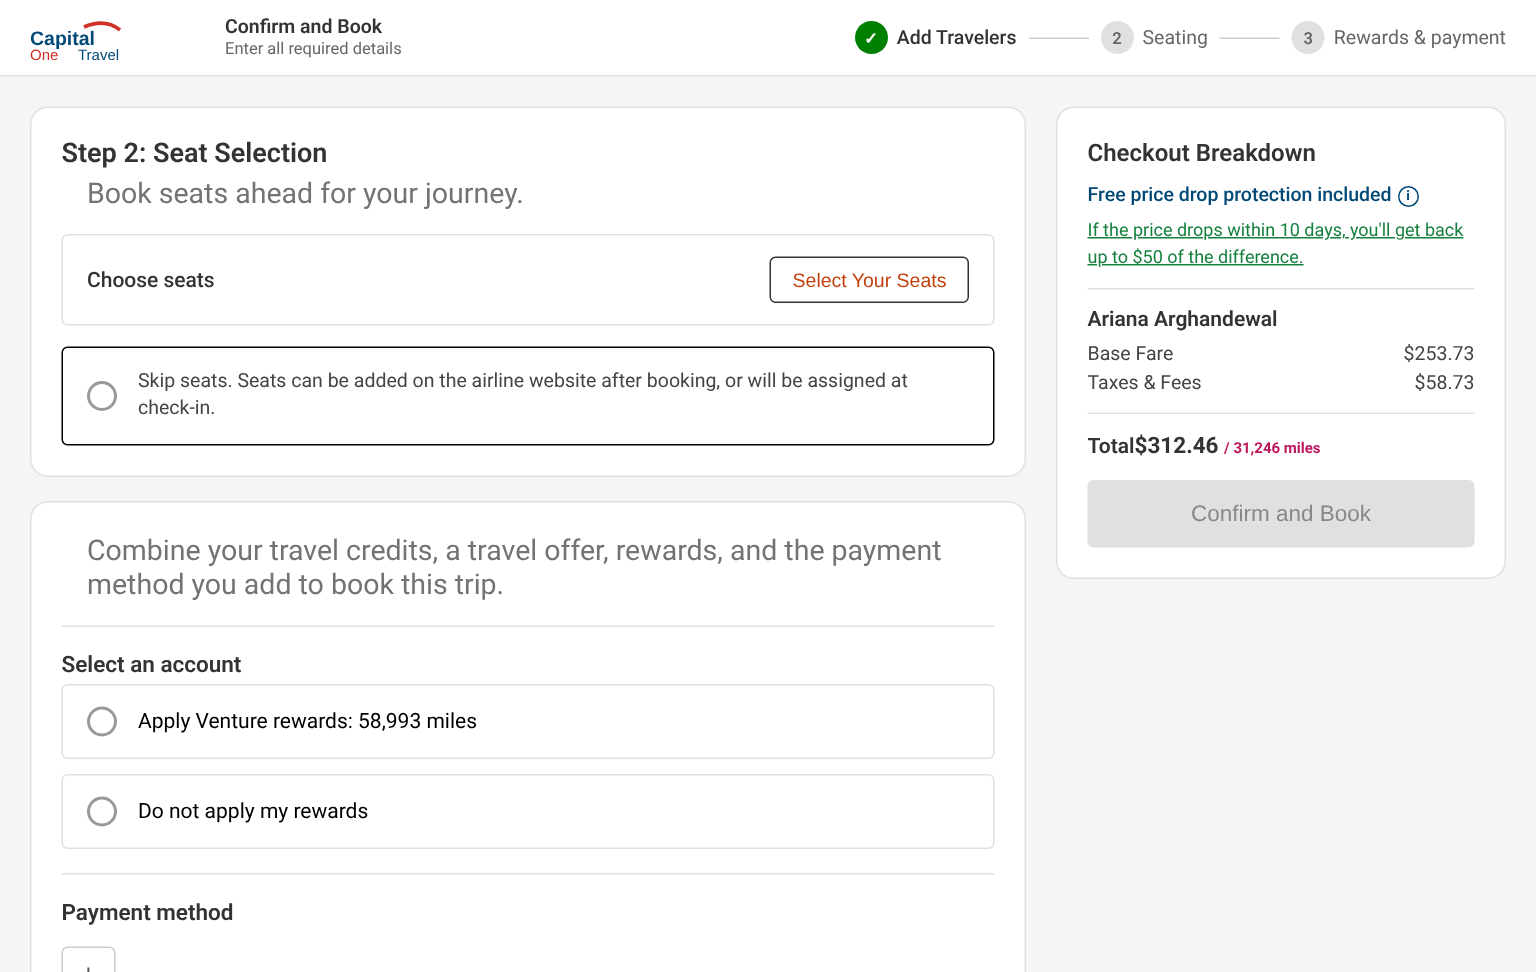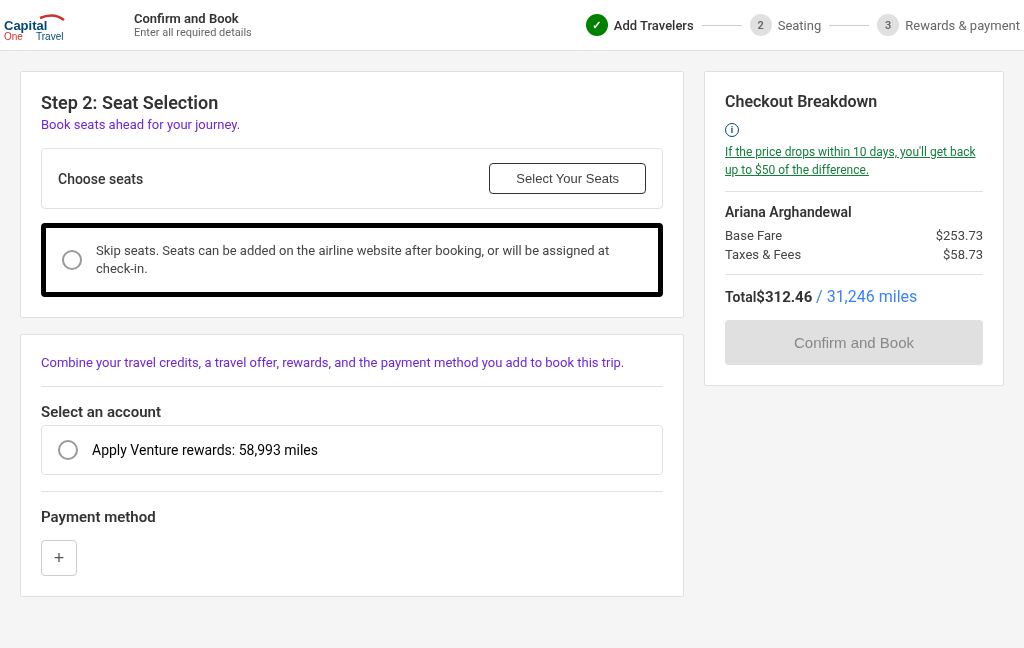--- a/index.html
+++ b/index.html
@@ -1,49 +1,49 @@
 <!DOCTYPE html>
 <html><head>
   <meta charset="utf-8">
   <style>
     * { box-sizing: border-box; margin: 0; padding: 0; }
     body { font-family: -apple-system, BlinkMacSystemFont, 'Segoe UI', Roboto, sans-serif; background: #f5f5f5; font-size: 14px; color: #333; }
 
     
-    .header { background: #fff; border-bottom: 1px solid #e0e0e0; padding: 10px 4px; display: flex; align-items: center; gap: 30px; }
+    .header { background: #fff; border-bottom: 1px solid #e0e0e0; padding: 10px 20px; display: flex; align-items: center; gap: 30px; }
 
     .header-confirm { margin-left: 10px; }
     .header-confirm-title { font-size: 13px; font-weight: 600; color: #333; }
     .header-confirm-sub { font-size: 11px; color: #666; }
 
     .steps { display: flex; align-items: center; gap: 8px; margin-left: auto; }
     .step { display: flex; align-items: center; gap: 6px; }
     .step-circle { width: 22px; height: 22px; border-radius: 50%; background: #e0e0e0; display: flex; align-items: center; justify-content: center; font-size: 11px; color: #666; font-weight: 600; }
     .step-circle.active { background: #008000; color: #fff; }
     .step-label { font-size: 13px; color: #666; }
     .step-label.active { color: #333; font-weight: 500; }
     .step-divider { width: 40px; height: 1px; background: #ccc; }
 
     
     .main { display: flex; gap: 20px; padding: 20px; max-width: 1024px; margin: 0 auto; }
     .content { flex: 1; display: flex; flex-direction: column; gap: 16px; }
     .sidebar { width: 300px; }
 
     
-    .card { background: #fff; border: 1px solid #e0e0e0; border-radius: 2px; padding: 20px; }
+    .card { background: #fff; border: 1px solid #e0e0e0; border-radius: 12px; padding: 20px; }
 
     
     .step-title { font-size: 18px; font-weight: 600; color: #333; margin-bottom: 4px; }
-    .step-subtitle { font-size: 13px; color: #6d28d9; margin-bottom: 16px; }
+    .step-subtitle { font-size: 19px; color: #737373; margin-bottom: 16px; margin-left: 17px; }
 
     .choose-seats-row { display: flex; align-items: center; justify-content: space-between; padding: 14px 16px; border: 1px solid #e0e0e0; border-radius: 4px; margin-bottom: 14px; }
     .choose-seats-label { font-size: 14px; font-weight: 500; color: #333; }
-    .select-seats-btn { border: 1px solid #333; background: #fff; padding: 7px 26px; font-size: 13px; color: #404040; border-radius: 4px; cursor: pointer; text-align: right; }
-
-    .skip-row { display: flex; align-items: center; gap: 14px; padding: 14px 16px; border: 5px solid #000000; border-radius: 4px; }
+    .select-seats-btn { border: 1px solid #333; background: #fff; padding: 7px 14px; font-size: 13px; color: #c2410c; border-radius: 4px; cursor: pointer; text-align: right; }
+
+    .skip-row { display: flex; align-items: center; gap: 14px; padding: 14px 16px; border: 1px solid #000000; border-radius: 4px; }
     .radio-outer { width: 20px; height: 20px; border-radius: 50%; border: 2px solid #999; display: flex; align-items: center; justify-content: center; flex-shrink: 0; }
     .radio-inner { width: 8px; height: 8px; border-radius: 50%; background: transparent; }
     .skip-text { font-size: 13px; color: #444; line-height: 1.4; }
 
     
     .divider { height: 1px; background: #e0e0e0; margin: 16px 0; }
 
     .select-account-title { font-size: 15px; font-weight: 600; margin-bottom: 4px; }
     .select-account-sub { font-size: 13px; color: #666; margin-bottom: 14px; }
 
@@ -60,21 +60,21 @@
     .info-icon { width: 14px; height: 14px; border-radius: 50%; border: 1px solid #004977; display: inline-flex; align-items: center; justify-content: center; font-size: 9px; color: #004977; font-weight: 700; }
     .protection-desc { font-size: 12px; color: #15803d; line-height: 1.5; text-decoration: underline; }
 
     .passenger-name { font-size: 14px; font-weight: 600; margin-bottom: 8px; }
     .fare-row { display: flex; justify-content: space-between; font-size: 13px; color: #444; margin-bottom: 4px; }
 
     .sidebar-divider { height: 1px; background: #e0e0e0; margin: 12px 0; }
     .total-row { display: flex; align-items: baseline; }
     .total-label { font-size: 14px; font-weight: 600; }
     .total-value { font-size: 15px; font-weight: 700; color: #333; }
-    .total-miles { font-size: 16px; color: #3b82f6; font-weight: 400; }
+    .total-miles { font-size: 10px; color: #be185d; font-weight: 700; }
 
     .confirm-btn { width: 100%; margin-top: 14px; padding: 14px; background: #e0e0e0; border: none; border-radius: 4px; font-size: 15px; font-weight: 500; color: #888; cursor: pointer; }
 
     
     .cap-logo { display: flex; align-items: center; }
   </style>
 </head>
 <body>
 
 <div class="header">
@@ -140,37 +140,44 @@
 
       <div class="select-account-title">Select an account</div>
 
       <div class="radio-option">
         <div class="radio-outer">
           <div class="radio-inner"></div>
         </div>
         <span class="radio-option-label">Apply Venture rewards: 58,993 miles</span>
       </div>
 
+      <div class="radio-option">
+        <div class="radio-outer">
+          <div class="radio-inner"></div>
+        </div>
+        <span class="radio-option-label">Do not apply my rewards</span>
+      </div>
 
       <div class="divider"></div>
 
       <div class="payment-method-title">Payment method</div>
       <div class="add-card-row">
         <button class="add-card-btn">+</button>
 
       </div>
     </div>
 
   </div>
 
   <div class="sidebar">
     <div class="card">
       <div class="checkout-title">Checkout Breakdown</div>
 
       <div class="free-protection">
+        <span>Free price drop protection included</span>
         <span class="info-icon">i</span>
       </div>
       <div class="protection-desc">If the price drops within 10 days, you'll get back up to $50 of the difference.</div>
 
       <div class="sidebar-divider"></div>
 
       <div class="passenger-name">Ariana Arghandewal</div>
 
       <div class="fare-row">
         <span>Base Fare</span>

